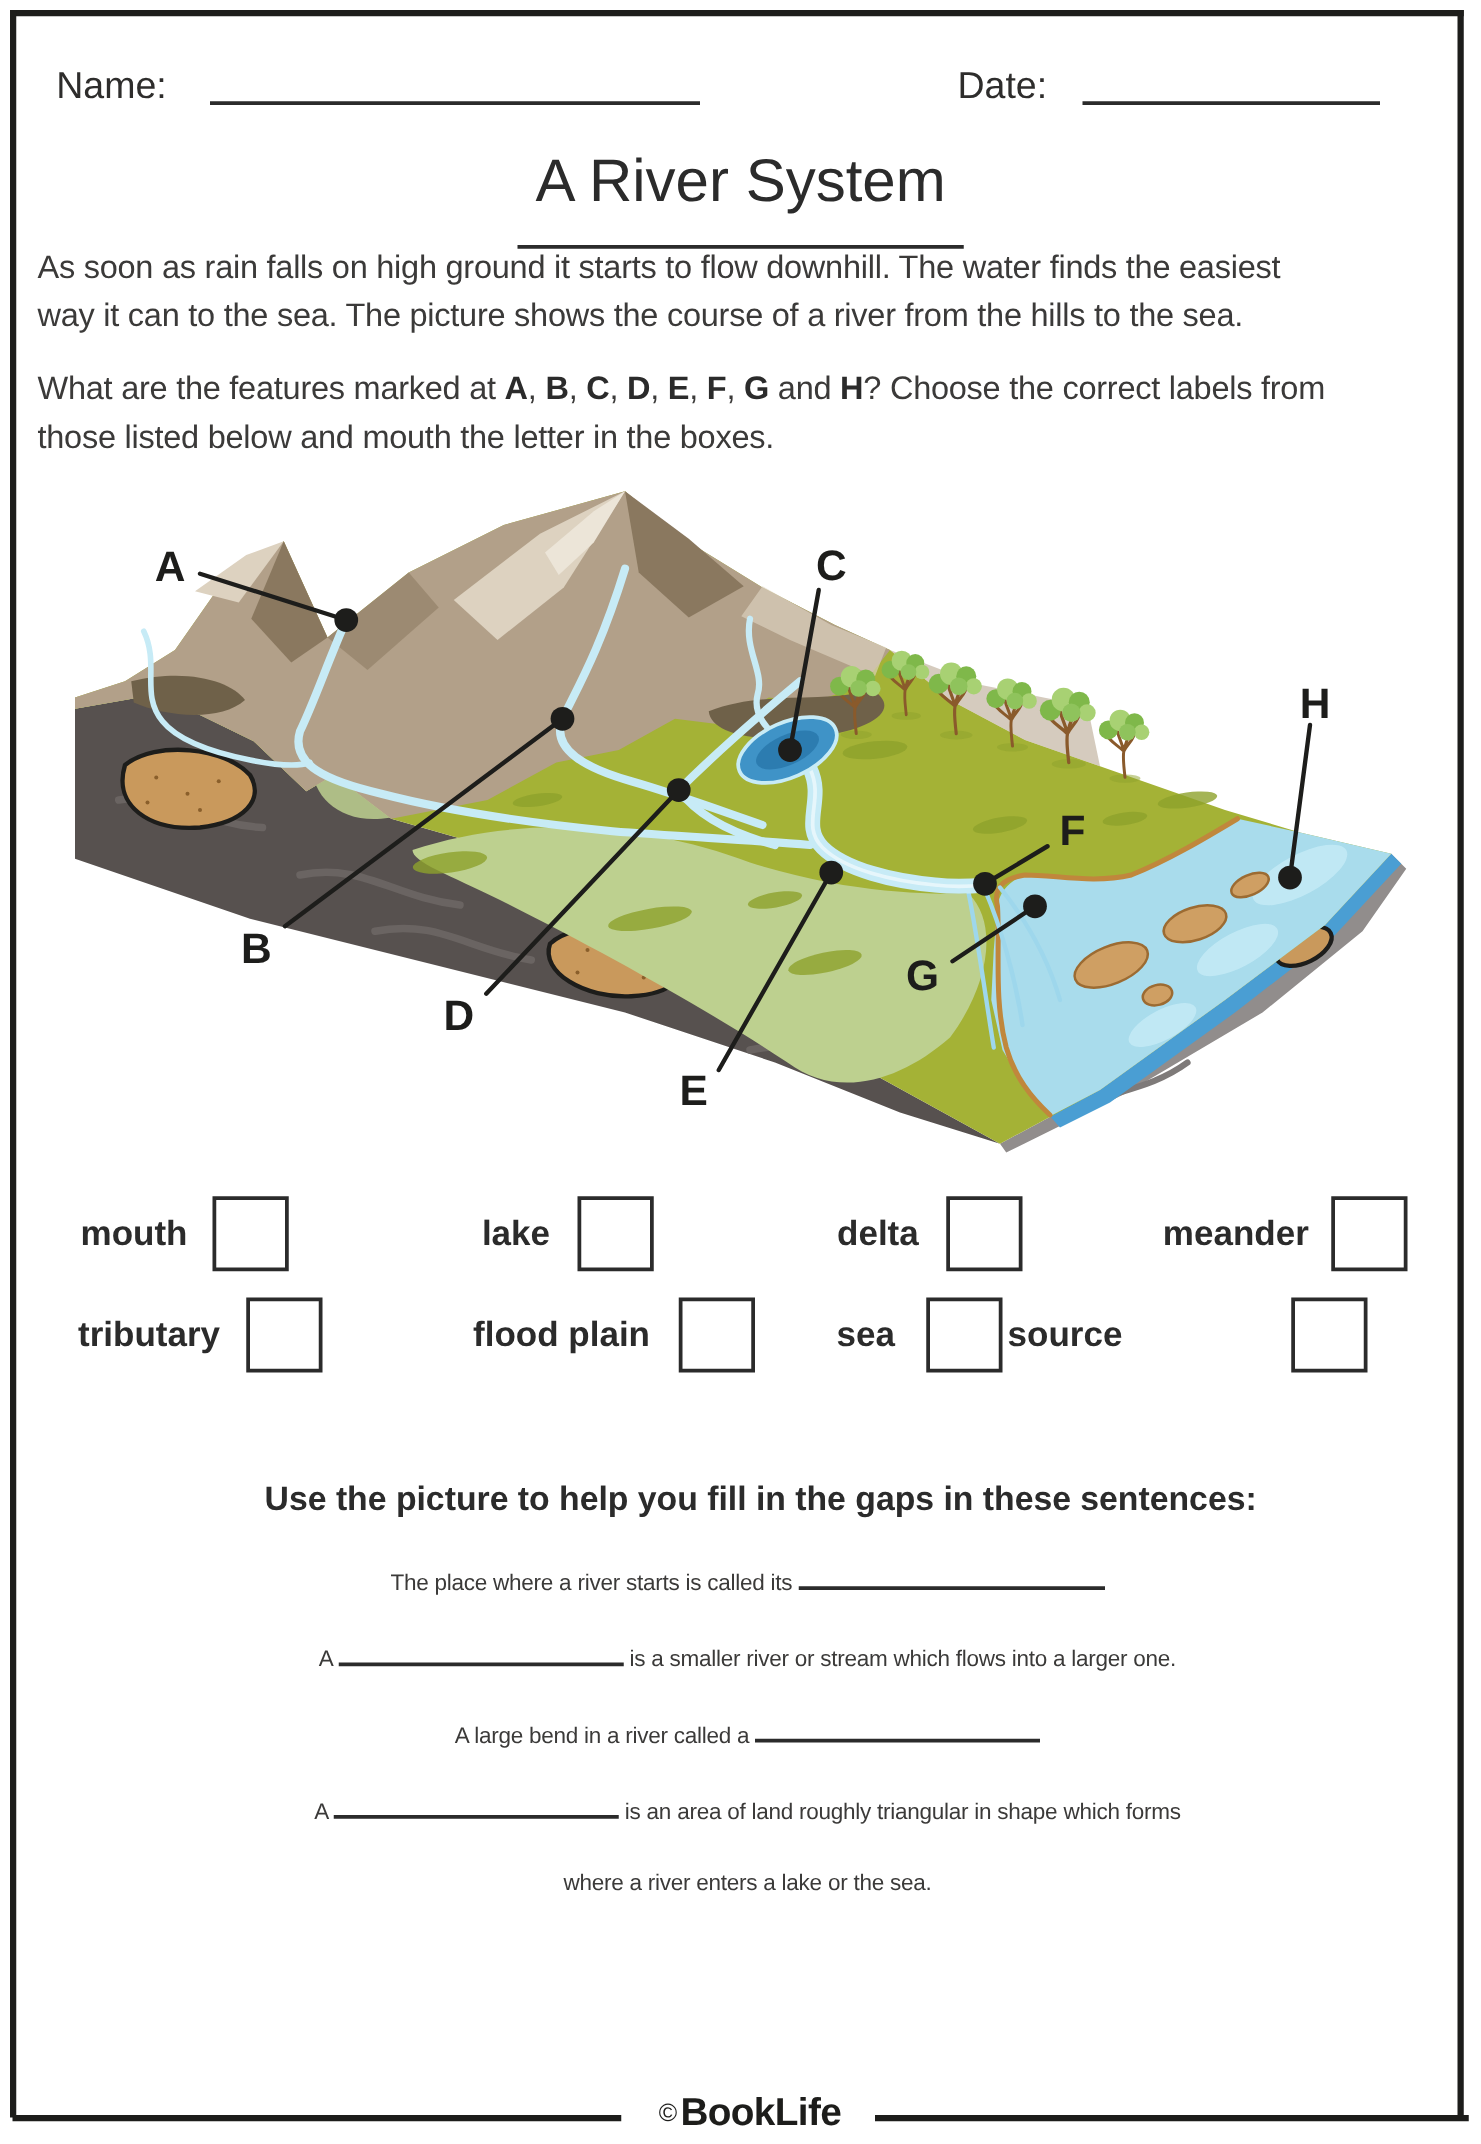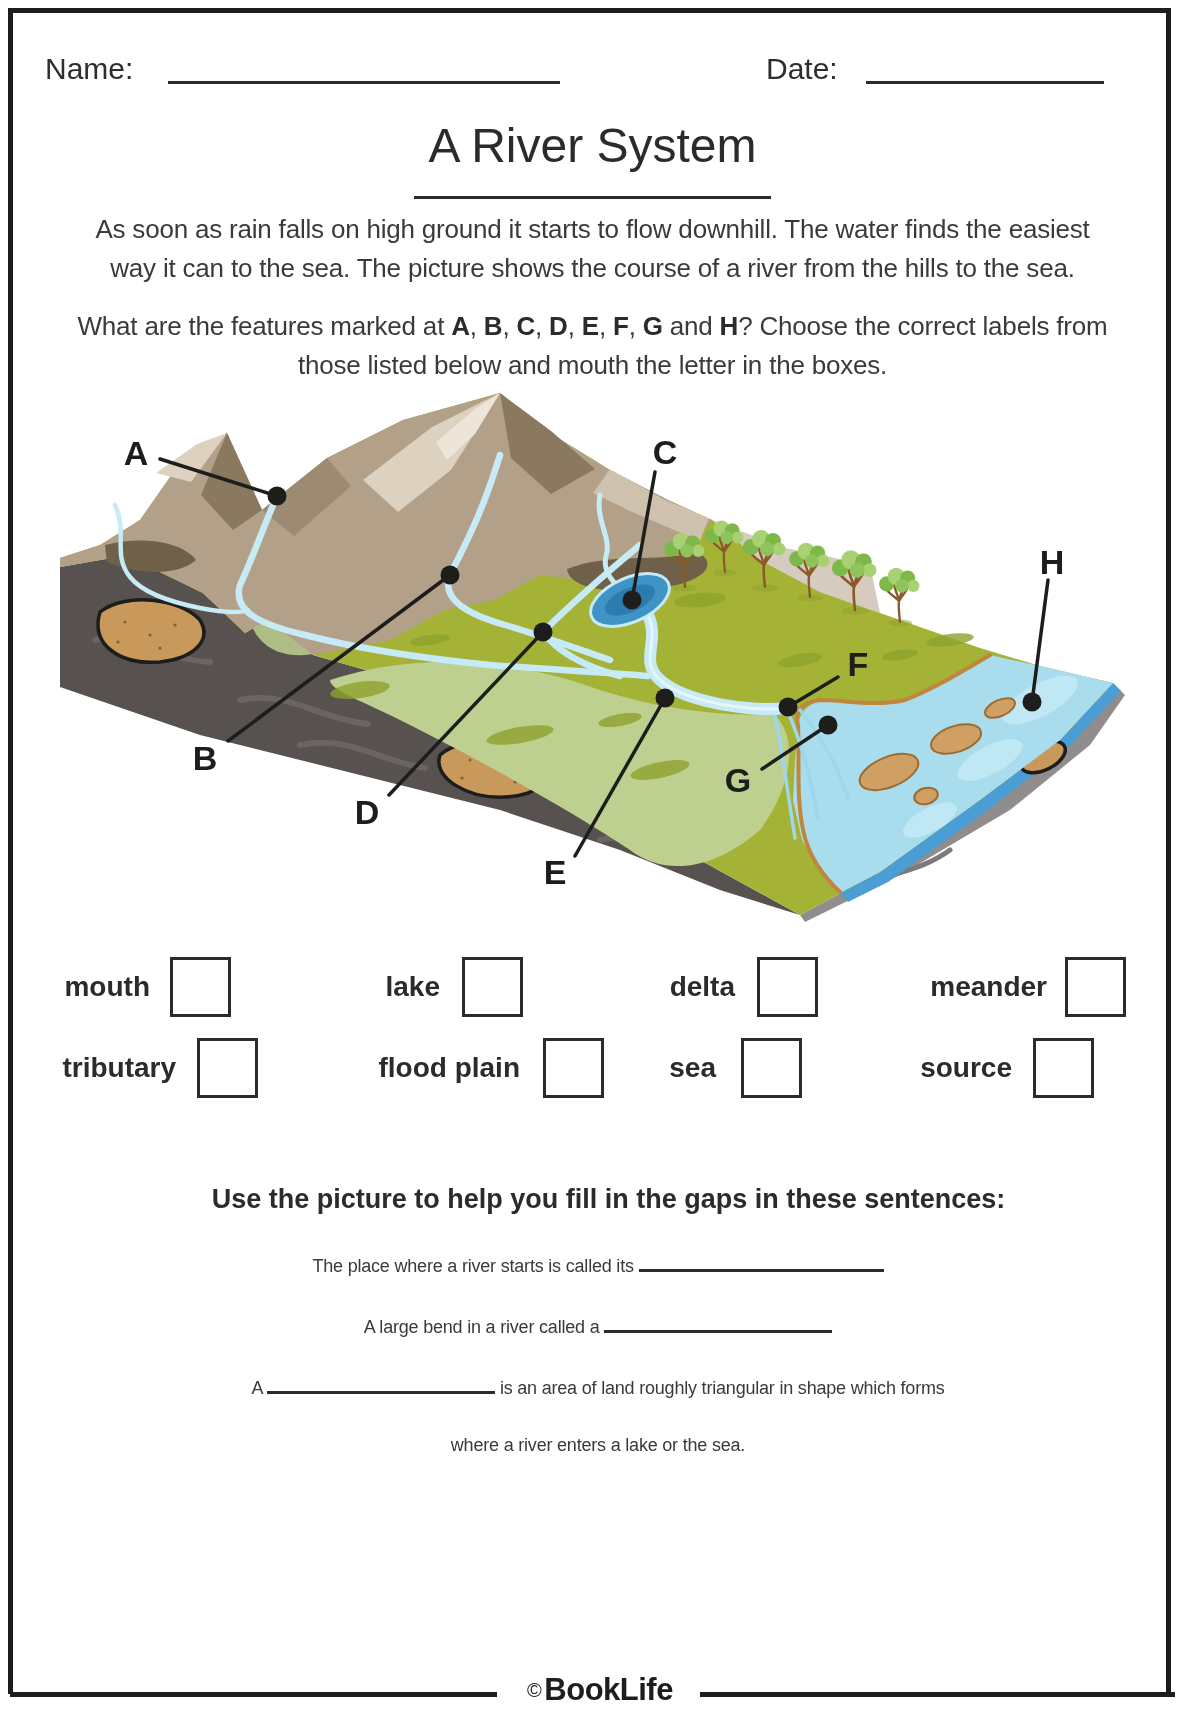--- a/index.html
+++ b/index.html
@@ -5,22 +5,22 @@
   html,body{margin:0;padding:0;background:#fff;}
   .page{position:relative;width:1185px;height:1715px;background:#fff;overflow:hidden;
         font-family:"Liberation Sans", sans-serif;color:#3b3a39;}
   .page-border{position:absolute;left:8px;top:8px;width:1163px;height:1686px;
         border:5px solid #1d1d1b;border-bottom:none;box-sizing:border-box;}
   .field-label{position:absolute;font-size:30px;color:#2e2d2c;}
   .write-line{position:absolute;height:0;border-top:3.5px solid #2b2b2b;}
   .title-wrap{position:absolute;left:0;top:118px;width:100%;text-align:center;}
   .title-text{display:inline-block;font-size:48px;font-weight:400;color:#2b2b2b;
         padding:0 14px 23px;border-bottom:3.5px solid #2b2b2b;}
-  .para{position:absolute;left:30px;right:30px;text-align:center;
-        font-size:26px;line-height:38.5px;letter-spacing:-0.2px;color:#3b3a39;margin:16px;}
+  .para{position:absolute;left:30px;right:30px;
+        font-size:26px;line-height:38.5px;letter-spacing:-0.2px;color:#3b3a39;margin:0;}
   .para b{color:#2b2b2b;}
   #intro{top:194px;}
   #instruction{top:291px;}
   #diagram{position:absolute;left:0;top:380px;}
   .leader{stroke:#1d1d1b;stroke-width:3.5;stroke-linecap:round;}
   .dot{fill:#1d1d1b;}
   .label-letter{font-family:"Liberation Sans",sans-serif;font-size:34px;font-weight:700;fill:#1d1d1b;
         text-anchor:middle;}
   .box-label{position:absolute;width:320px;text-align:right;font-size:28px;font-weight:700;color:#2b2b2b;}
   .answer-box{position:absolute;width:55px;height:54px;border:3.5px solid #2b2b2b;background:#fff;}
@@ -238,27 +238,28 @@
       <div class="box-label" style="left: 415px; top: 971px;">delta</div>
       <div class="answer-box" style="left: 757px; top: 957px;"></div>
       <div class="box-label" style="left: 727px; top: 971px;">meander</div>
       <div class="answer-box" style="left: 1065px; top: 957px;"></div>
       <div class="box-label" style="left: -144px; top: 1052px;">tributary</div>
       <div class="answer-box" style="left: 197px; top: 1038px;"></div>
       <div class="box-label" style="left: 200px; top: 1052px;">flood plain</div>
       <div class="answer-box" style="left: 543px; top: 1038px;"></div>
       <div class="box-label" style="left: 396px; top: 1052px;">sea</div>
       <div class="answer-box" style="left: 741px; top: 1038px;"></div>
-      <div class="box-label" style="left: 692px; top: 1052px;">source</div>
+      <div class="box-label" style="left: 692px; top: 1052px; text-align: center;">source</div>
       <div class="answer-box" style="left: 1033px; top: 1038px;"></div>
     </div>
 
   <h2 class="gap-heading">Use the picture to help you fill in the gaps in these sentences:</h2>
   <div id="sentences">
       <p class="sentence">The place where a river starts is called its <span class="blank" style="width: 245px;"></span></p>
+      <p class="sentence">A <span class="blank" style="width: 228px;"></span> is a smaller river or stream which flows into a larger one.</p>
       <p class="sentence">A large bend in a river called a <span class="blank" style="width: 228px;"></span></p>
       <p class="sentence">A <span class="blank" style="width: 228px;"></span> is an area of land roughly triangular in shape which forms<br>where a river enters a lake or the sea.</p>
     </div>
 
   <div class="footer-line left"></div>
   <div class="footer-logo">
     <span class="copy">©</span><span>BookLife</span>
   </div>
   <div class="footer-line right"></div>
 </div>

